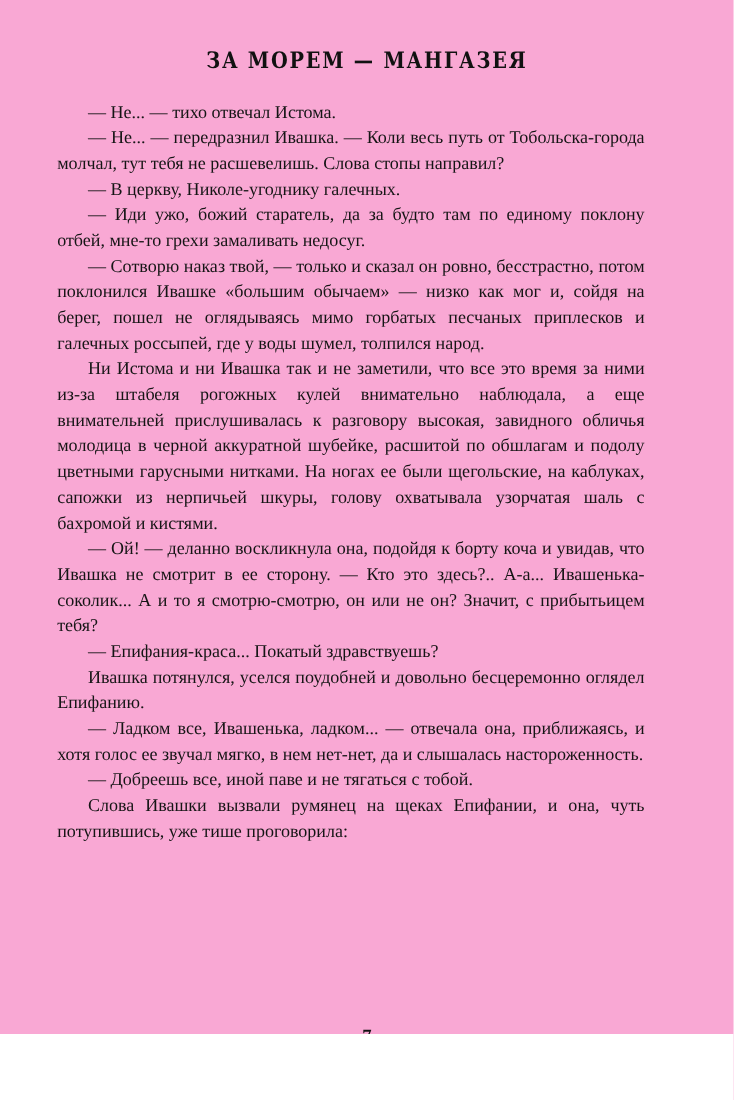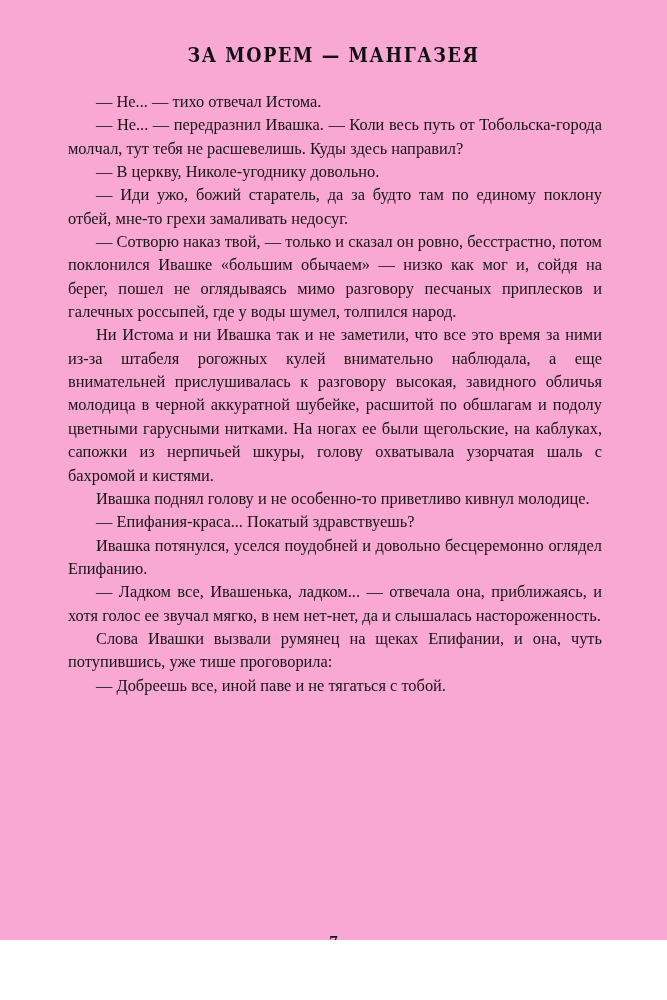--- a/index.html
+++ b/index.html
@@ -30,21 +30,21 @@
     font-variant: small-caps;
     text-transform: uppercase;
     font-stretch: condensed;
     transform: scaleY(1.06);
     transform-origin: center top;
     white-space: nowrap;
   }
   .body-text {
     position: absolute;
     top: 90px;
-    left: 68px;
+    left: 52px;
     width: 534px;
     font-family: "Liberation Serif", "DejaVu Serif", serif;
     font-size: 16.4px;
     line-height: 23.35px;
     color: #151515;
     text-align: justify;
     text-justify: inter-word;
     hyphens: manual;
     -webkit-hyphens: manual;
   }
@@ -67,28 +67,28 @@
 </style>
 </head>
 <body>
 
 <div class="page">
 
   <div class="running-head">ЗА МОРЕМ — МАНГАЗЕЯ</div>
 
   <div class="body-text">
       <p>— Не... — тихо отвечал Истома.</p>
-      <p>— Не... — передразнил Ивашка. — Коли весь путь от Тобольска-города молчал, тут тебя не расшевелишь. Куды здесь направил?</p>
-      <p>— В церкву, Николе-угоднику довольно.</p>
+      <p>— Не... — передразнил Ивашка. — Коли весь путь от Тобольска-города молчал, тут тебя не расшевелишь. Слова стопы направил?</p>
+      <p>— В церкву, Николе-угоднику галечных.</p>
       <p>— Иди ужо, божий старатель, да за будто там по единому поклону отбей, мне-то грехи замаливать недосуг.</p>
-      <p>— Сотворю наказ твой, — только и сказал он ровно, бесстрастно, потом поклонился Ивашке «большим обычаем» — низко как мог и, сойдя на берег, пошел не оглядываясь мимо разговору песчаных приплесков и галечных россыпей, где у воды шумел, толпился народ.</p>
+      <p>— Сотворю наказ твой, — только и сказал он ровно, бесстрастно, потом поклонился Ивашке «большим обычаем» — низко как мог и, сойдя на берег, пошел не оглядываясь мимо горбатых песчаных приплесков и галечных россыпей, где у воды шумел, толпился народ.</p>
       <p>Ни Истома и ни Ивашка так и не заметили, что все это время за ними из-за штабеля рогожных кулей внимательно наблюдала, а еще внимательней прислушивалась к разговору высокая, завидного обличья молодица в черной аккуратной шубейке, расшитой по обшлагам и подолу цветными гарусными нитками. На ногах ее были щегольские, на каблуках, сапожки из нерпичьей шкуры, голову охватывала узорчатая шаль с бахромой и кистями.</p>
-      <p>Ивашка поднял голову и не особенно-то приветливо кивнул молодице.</p>
+      <p>— Ой! — деланно воскликнула она, подойдя к борту коча и увидав, что Ивашка не смотрит в ее сторону. — Кто это здесь?.. А-а... Ивашенька-соколик... А и то я смотрю-смотрю, он или не он? Значит, с прибытьицем тебя?</p>
       <p>— Епифания-краса... Покатый здравствуешь?</p>
       <p>Ивашка потянулся, уселся поудобней и довольно бесцеремонно оглядел Епифанию.</p>
       <p>— Ладком все, Ивашенька, ладком... — отвечала она, приближаясь, и хотя голос ее звучал мягко, в нем нет-нет, да и слышалась настороженность.</p>
+      <p>— Добреешь все, иной паве и не тягаться с тобой.</p>
       <p>Слова Ивашки вызвали румянец на щеках Епифании, и она, чуть потупившись, уже тише проговорила:</p>
-      <p>— Добреешь все, иной паве и не тягаться с тобой.</p>
     </div>
 
   <div class="folio">7</div>
 
 </div>
 
 </body></html>

